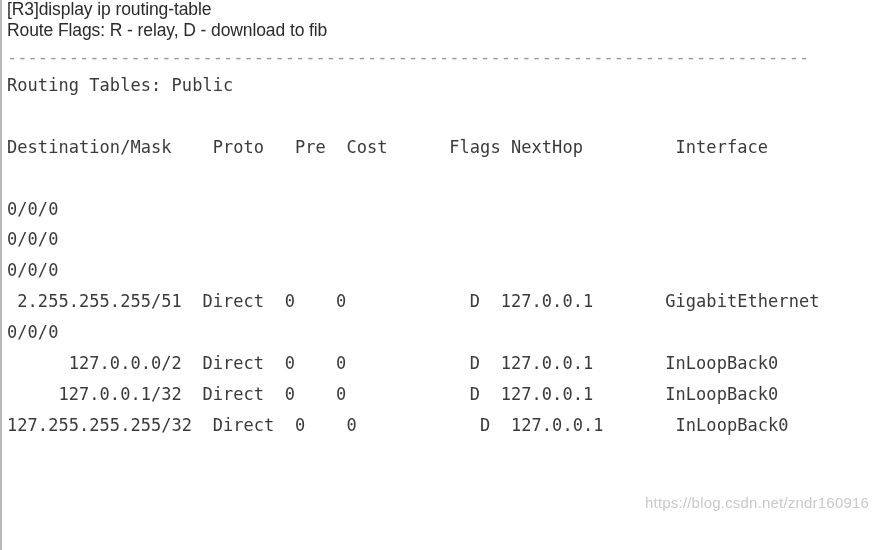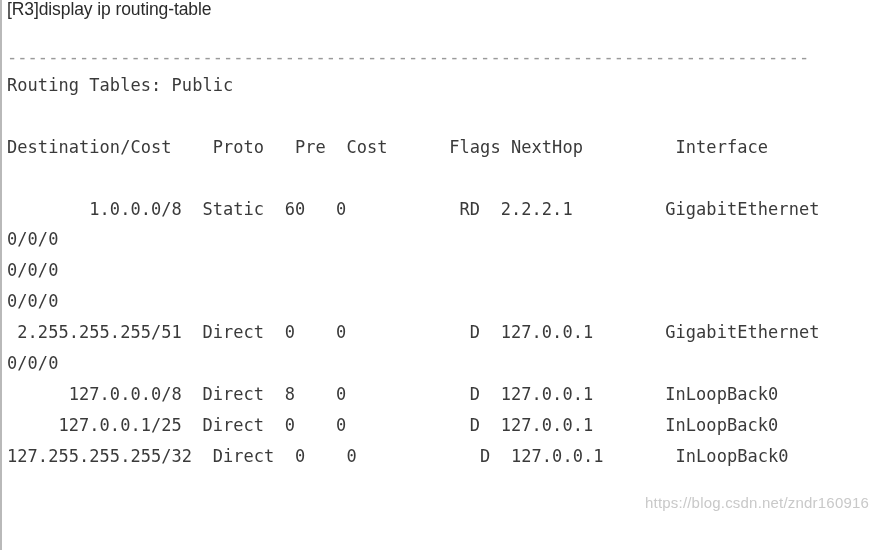--- a/index.html
+++ b/index.html
@@ -85,46 +85,46 @@
     pointer-events: none;
   }
 </style>
 </head>
 <body>
 
 <div id="terminal">
 
   <div class="cmd-block">
     <div class="cmd-line">[R3]display ip routing-table</div>
+    <div class="cmd-line">Route Flags: R - relay, D - download to fib</div>
   </div>
 
   <div class="mono-block">
 
     <div class="rule-line">------------------------------------------------------------------------------</div>
 
     <div class="mono-line">Routing Tables: Public</div>
 
 
     <div class="mono-line blank">&nbsp;</div>
 
-    <div class="mono-line">Destination/Cost    Proto   Pre  Cost      Flags NextHop         Interface</div>
+    <div class="mono-line">Destination/Mask    Proto   Pre  Cost      Flags NextHop         Interface</div>
 
     <div class="mono-line blank">&nbsp;</div>
 
-    <div class="mono-line">        1.0.0.0/8  Static  60   0           RD  2.2.2.1         GigabitEthernet</div>
     <div class="mono-line">0/0/0</div>
 
     <div class="mono-line">0/0/0</div>
 
     <div class="mono-line">0/0/0</div>
 
     <div class="mono-line"> 2.255.255.255/51  Direct  0    0            D  127.0.0.1       GigabitEthernet</div>
     <div class="mono-line">0/0/0</div>
 
-    <div class="mono-line">      127.0.0.0/8  Direct  8    0            D  127.0.0.1       InLoopBack0</div>
-    <div class="mono-line">     127.0.0.1/25  Direct  0    0            D  127.0.0.1       InLoopBack0</div>
+    <div class="mono-line">      127.0.0.0/2  Direct  0    0            D  127.0.0.1       InLoopBack0</div>
+    <div class="mono-line">     127.0.0.1/32  Direct  0    0            D  127.0.0.1       InLoopBack0</div>
     <div class="mono-line">127.255.255.255/32  Direct  0    0            D  127.0.0.1       InLoopBack0</div>
 
   </div>
 
   <div id="watermark">https://blog.csdn.net/zndr160916</div>
 
 </div>
 
 </body></html>

